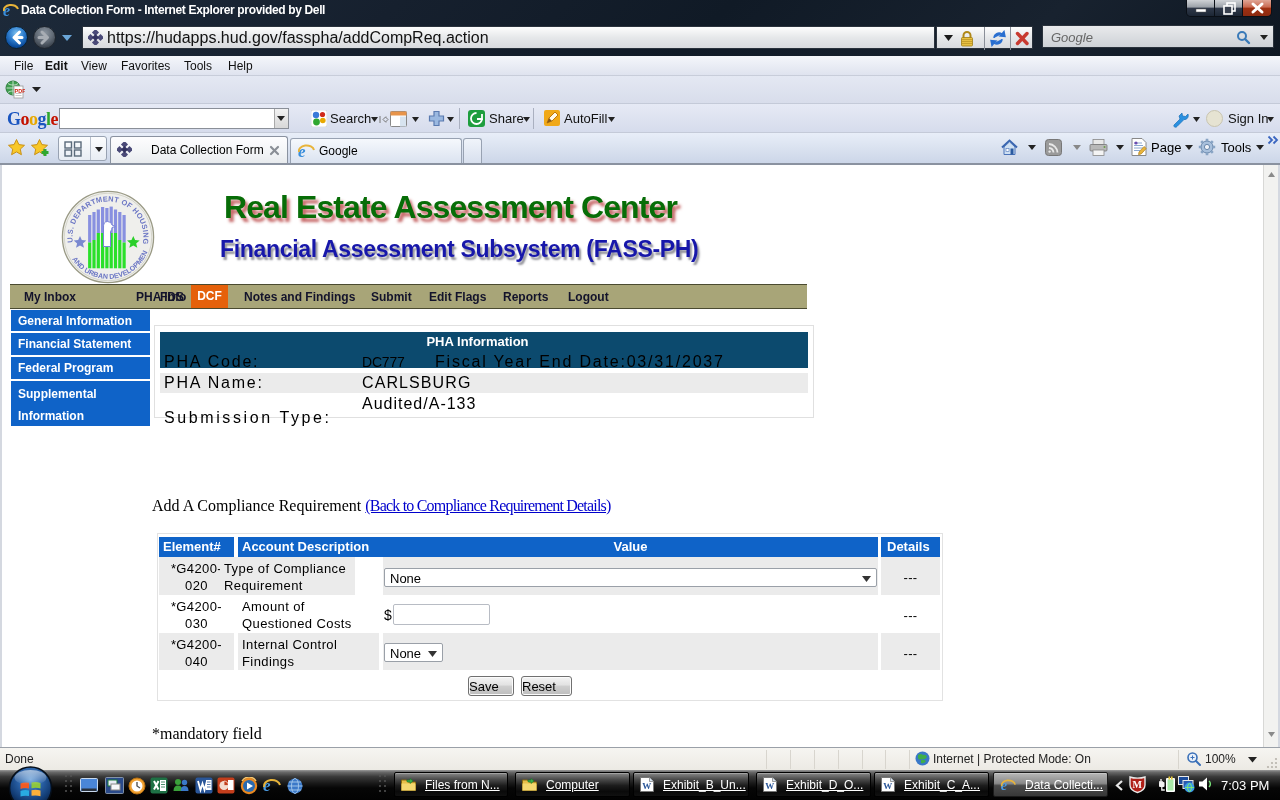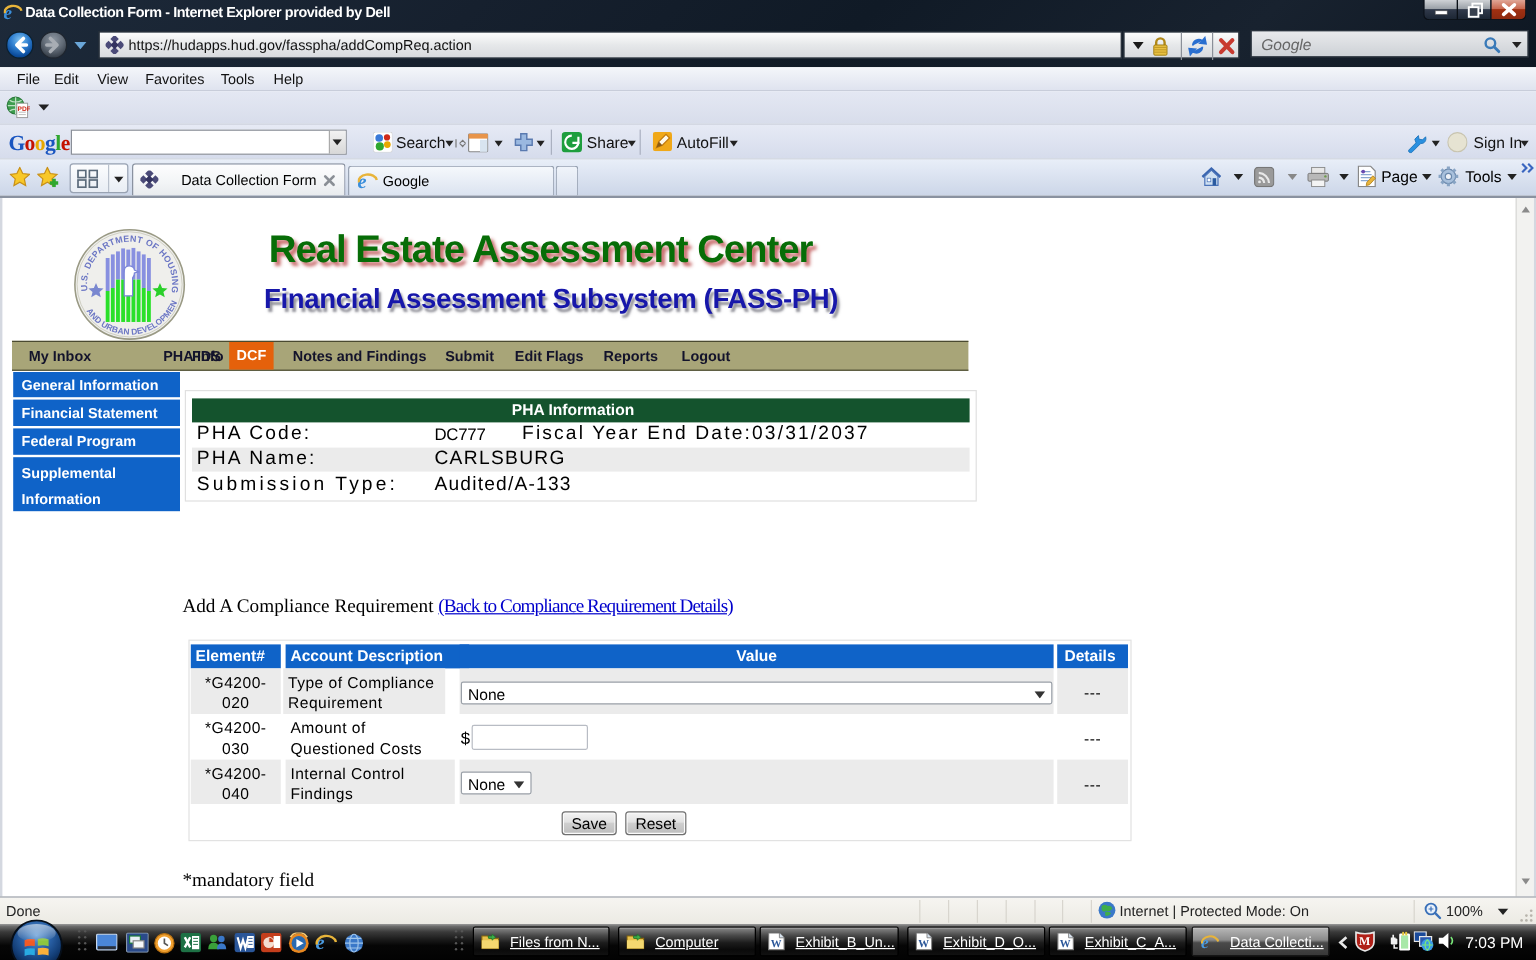--- a/index.html
+++ b/index.html
@@ -15,21 +15,21 @@
     border:1px solid #0a0f16; border-top:none; border-radius:0 0 5px 5px; overflow:hidden; }
   .wb { width:28px; height:16px; background:linear-gradient(#cfd2d6 0%,#9ba1a8 45%,#30394a 50%,#1c2634 100%); position:relative; border-right:1px solid #0a0f16; }
   .wb:last-child { border-right:none; width:29px;
     background:linear-gradient(#e0a696 0%,#c96950 45%,#a03012 50%,#8c2a10 100%); }
   
   .navcirc { border-radius:50%; width:23px; height:23px; top:26px; }
   #backbtn { left:5px; background:radial-gradient(circle at 50% 30%,#7fc2ef 0%,#2f7fd0 40%,#0a4a9a 75%,#063a80 100%); border:1px solid #0b2030; }
   #fwdbtn { left:33px; background:radial-gradient(circle at 50% 30%,#9aa3ad 0%,#6b747f 45%,#3a424c 80%); border:1px solid #20262e; opacity:.9; }
   
   #addr { left:82px; top:26px; width:853px; height:23px; background:linear-gradient(#fdfdfd,#e6e8ea 50%,#d8dade); border:1px solid #2a323c; display:flex; align-items:center; }
-  #addrtext { font-size:12px; color:#111; margin-left:24px;text-align:right; }
+  #addrtext { font-size:16px; color:#111; margin-left:24px;text-align:right; }
   #addrbtns { left:936px; top:26px; width:97px; height:23px; background:linear-gradient(#fdfdfd,#e6e8ea 50%,#d8dade); border:1px solid #2a323c; }
   #searchbox { left:1042px; top:25px; width:232px; height:23px; background:linear-gradient(#e9eaec,#cdd1d6); border:1px solid #2a323c; }
   #searchbox .ph { position:absolute; left:8px; top:4px; font-style:italic; color:#666; font-size:13px; }
   
   #menubar { left:0; top:56px; width:1280px; height:20px; background:linear-gradient(#f4f6fa,#dfe3ef); border-bottom:1px solid #c8cdda; font-size:12px; color:#111; }
   #menubar span { position:absolute; top:3px; }
   #toolrow { left:0; top:76px; width:1280px; height:28px; background:linear-gradient(#e4e8f3,#d8ddeb); border-bottom:1px solid #c4cad8; }
   #gbar { left:0; top:104px; width:1280px; height:29px; background:linear-gradient(#e6eaf5,#d6dcec); border-bottom:1px solid #c4cad8; font-size:12px; color:#111; }
   
   #tabbar { left:0; top:133px; width:1280px; height:30px; background:linear-gradient(#e8eef8,#ccd6e8); }
@@ -45,35 +45,35 @@
   #h2 { left:220px; top:236px; font-size:23px; font-weight:bold; color:#1717aa; letter-spacing:-0.32px;
         text-shadow:2px 3px 2px rgba(110,110,120,.75); }
   
   #nav { left:10px; top:284px; width:797px; height:25px; background:#a8a578; border-top:1px solid #4a4a30; border-bottom:1px solid #4a4a30; font-size:12px; font-weight:bold; color:#13132b; }
   #nav span { position:absolute; top:5px; }
   #dcf { left:181px; top:0; width:37px; height:23px; background:#e5610b; color:#fff; text-align:center; line-height:23px; }
   
   .side { left:11px; width:139px; background:#0f63c8; color:#fff; font-weight:bold; font-size:12px; padding:4px 0 0 7px; }
   
   #phabox { left:154px; top:325px; width:660px; height:93px; border:1px solid #e0e0e0; }
-  #phahead { left:160px; top:332px; width:648px; height:20px; background:#14532d; color:#fff; font-weight:bold; font-size:13px; text-align:center; line-height:20px; padding-right:13px; }
+  #phahead { left:160px; top:332px; width:648px; height:36px; background:#0c4a6e; color:#fff; font-weight:bold; font-size:13px; text-align:center; line-height:20px; padding-right:13px; }
   .pharow { left:160px; width:648px; height:20px; font-size:16px; letter-spacing:1.8px; color:#000; }
   .pharow .lbl { position:absolute; left:4px; top:1px; }
   .pharow .val { position:absolute; left:202px; top:1px; }
   
   #addline { left:152px; top:497px; font-family:"Liberation Serif", serif; font-size:16px; color:#000; }
   
   #ctbox { left:157px; top:533px; width:786px; height:168px; border:1px solid #e2e2e2; }
   .chead { top:537px; height:20px; background:#0f63c8; color:#fff; font-weight:bold; font-size:13px; line-height:20px; position:absolute; }
   .crow { position:absolute; font-size:13px; letter-spacing:0.4px; color:#000; line-height:17px; }
   .gray { background:#ebebeb; }
   .sel { background:#fff; border:1px solid #9aa0a8; border-radius:2px; }
   .seltext { position:absolute; left:5px; top:2px; font-size:13px; color:#000; }
   .selarr { position:absolute; right:5px; top:7px; }
-  .pbtn { height:20px; border:1px solid #707070; border-radius:3px; text-align:center; font-size:13px; line-height:19px; color:#000;
+  .pbtn { height:20px; border:1px solid #707070; border-radius:3px; font-size:13px; line-height:19px; color:#000;
     background:linear-gradient(#f4f4f4,#e2e2e2 45%,#cfcfcf 50%,#bdbdbd); box-shadow:inset 0 0 0 1px #fbfbfb; }
   #statusbar { left:0; top:747px; width:1280px; height:23px; background:linear-gradient(#f6f5f1,#eceae4); border-top:1px solid #9aa0a8; font-size:12px; color:#222; }
   
   #taskbar { left:0; top:770px; width:1280px; height:30px; background:linear-gradient(#9a9a9a 0%,#6a6a6a 7%,#3a3a3a 22%,#181818 45%,#060606 60%,#020202 100%); }
   .tbtn { position:absolute; top:772px; height:25px; border:1px solid #000; border-radius:2px; background:linear-gradient(#8a8a8a 0%,#4a4a4a 28%,#1c1c1c 55%,#0a0a0a 80%,#111 100%); color:#fff; font-size:12px; display:flex; align-items:center; box-shadow:inset 0 1px 0 rgba(255,255,255,.25); }
   .tbtn span { margin-left:9px;text-decoration:underline; }
   .ssep { position:absolute; top:2px; width:1px; height:19px; background:#d8d5ce; }
   #activebtn { background:linear-gradient(#b8b8b8,#8a8a8a 45%,#4a4a4a 55%,#383838); border-color:#1a1a1a; }
 </style>
 </head>
@@ -157,21 +157,21 @@
       <circle cx="6" cy="6" r="4" fill="none" stroke="#3a7ab8" stroke-width="2"></circle>
       <path d="M9 9 L13 13" stroke="#3a7ab8" stroke-width="2.4" stroke-linecap="round"></path>
     </svg>
   <svg style="position:absolute; right:4px; top:9px;" width="9" height="6">
       <path d="M0 0 L8 0 L4 5 Z" fill="#222"></path>
     </svg>
 </div>
 
 <div class="abs" id="menubar">
   <span style="left:14px;">File</span>
-    <span style="left:45px;">Edit</span>
+    <span style="left:45px;font-weight:bold;">Edit</span>
     <span style="left:81px;">View</span>
   <span style="left:121px;">Favorites</span>
     <span style="left:184px;">Tools</span>
     <span style="left:228px;">Help</span>
 </div>
 <div class="abs" id="toolrow">
   <svg style="position:absolute;left:5px;top:4px;" width="20" height="19" viewBox="0 0 20 19">
     <circle cx="8" cy="8" r="7" fill="#3f9e4f" stroke="#2a7a3a" stroke-width="1"></circle>
     <path d="M1.5 8 H14.5 M8 1 V15 M3 3.5 C5.5 5.5 10.5 5.5 13 3.5 M3 12.5 C5.5 10.5 10.5 10.5 13 12.5" stroke="#bfe0c5" stroke-width="1" fill="none"></path>
     <rect x="9" y="6" width="9" height="12" fill="#fff" stroke="#999" stroke-width="0.8"></rect>
@@ -449,34 +449,34 @@
 <div class="abs pharow" style="top:352px;">
     <span class="lbl">PHA Code:</span>
     <span class="val" style="font-size:14px; letter-spacing:-0.2px; top:2px;">DC777</span>
     <span style="position:absolute;left:275px;top:1px;">Fiscal Year End Date:03/31/2037</span>
   </div>
 <div class="abs pharow gray" style="top:373px;">
     <span class="lbl">PHA Name:</span>
     <span class="val" style="letter-spacing:1.1px;">CARLSBURG</span>
   </div>
 <div class="abs pharow" style="top:394px;">
-    <span class="lbl" style="letter-spacing:2.6px;">Submission Type:</span>
+    <span class="lbl" style="letter-spacing:2.6px;margin-top:14px;">Submission Type:</span>
     <span class="val" style="letter-spacing:1.0px;">Audited/A-133</span>
   </div>
 
 <div class="abs" id="addline">Add A Compliance Requirement <span style="letter-spacing:-0.8px; color:#0000cc; text-decoration:underline;">(Back to Compliance Requirement Details)</span></div>
 
 <div class="abs" id="ctbox"></div>
 <div class="abs chead" style="left:159px; width:75px; padding-left:4px;">Element#</div>
 <div class="abs chead" style="left:238px; width:153px; padding-left:4px;">Account Description</div>
 <div class="abs chead" style="left:383px; width:495px; text-align:center;">Value</div>
 <div class="abs chead" style="left:881px; width:59px; padding-left:6px;">Details</div>
 
 <div class="abs crow gray" style="left:159px; top:557px; width:75px; height:38px; text-align:center; padding-top:3px;">*G4200-<br>020</div>
-<div class="abs crow gray" style="left:236px; top:557px; width:135px; height:38px; padding:3px 0 0 4px;">Type of Compliance<br>Requirement</div>
+<div class="abs crow gray" style="left:220px; top:557px; width:135px; height:38px; padding:3px 0 0 4px;">Type of Compliance<br>Requirement</div>
 <div class="abs crow gray" style="left:383px; top:557px; width:495px; height:38px;"></div>
 <div class="abs crow gray" style="left:881px; top:557px; width:59px; height:38px; text-align:center; padding-top:12px;">---</div>
 
 <div class="abs crow" style="left:159px; top:595px; width:75px; height:38px; text-align:center; padding-top:3px;">*G4200-<br>030</div>
 <div class="abs crow" style="left:238px; top:595px; width:141px; height:38px; padding:3px 0 0 4px;">Amount of<br>Questioned Costs</div>
 <div class="abs crow" style="left:881px; top:595px; width:59px; height:38px; text-align:center; padding-top:12px;">---</div>
 
 <div class="abs crow gray" style="left:159px; top:633px; width:75px; height:37px; text-align:center; padding-top:3px;">*G4200-<br>040</div>
 <div class="abs crow gray" style="left:238px; top:633px; width:141px; height:37px; padding:3px 0 0 4px;">Internal Control<br>Findings</div>
 <div class="abs crow gray" style="left:383px; top:633px; width:495px; height:37px;"></div>

